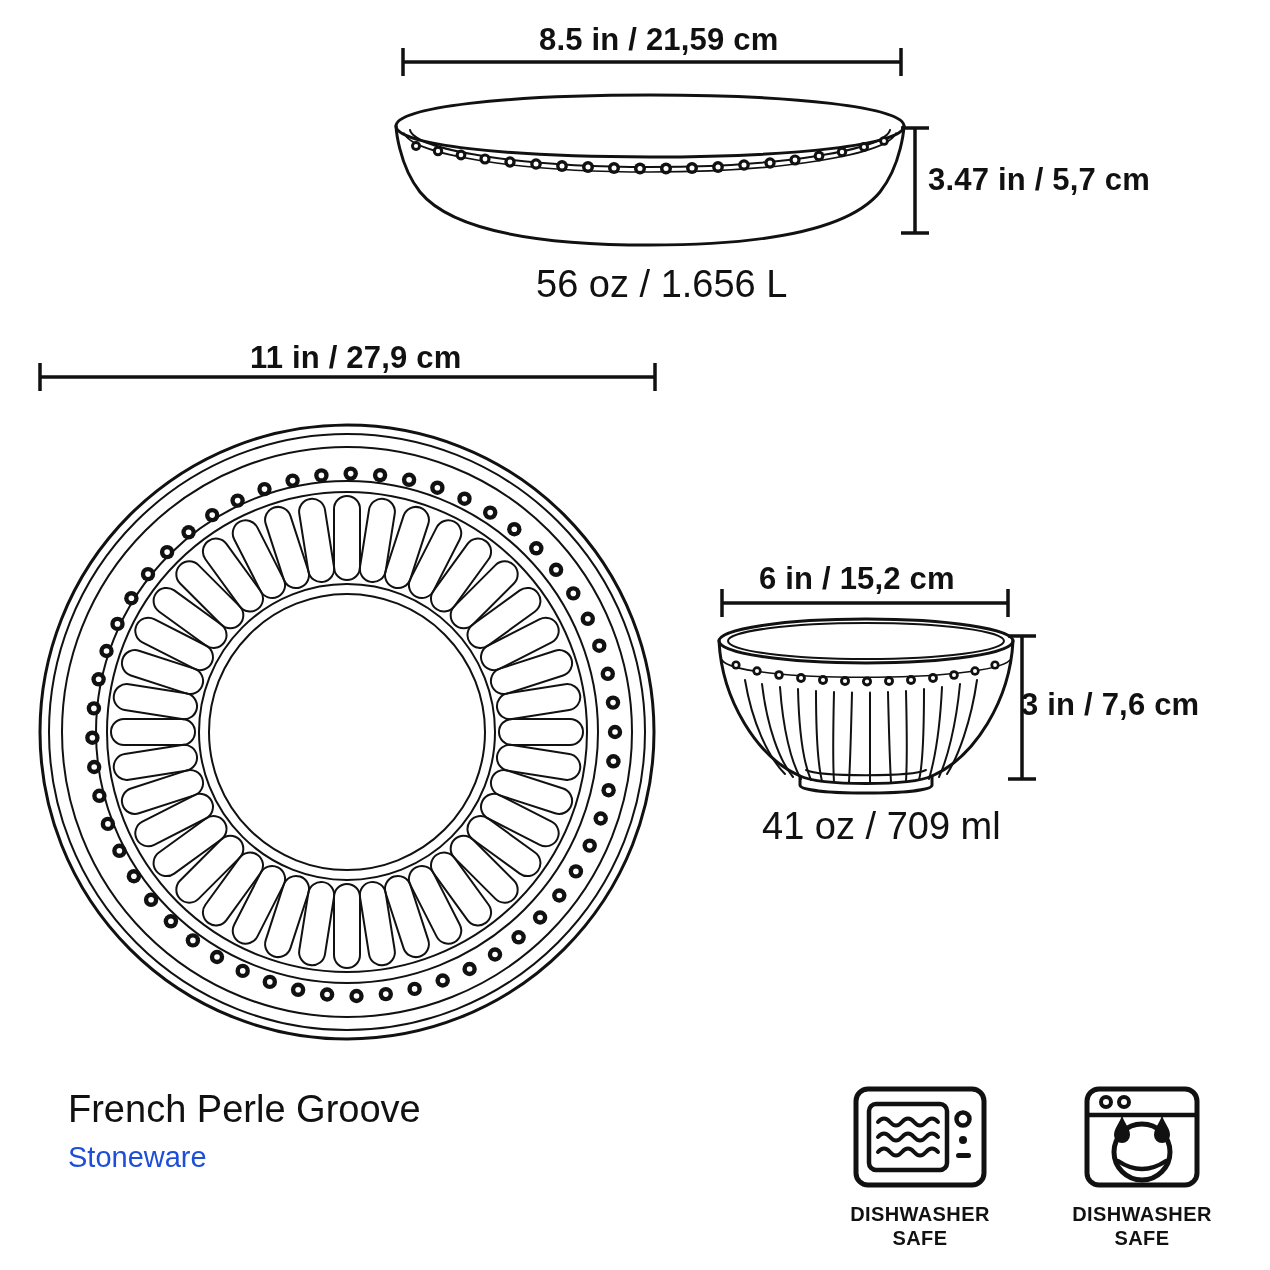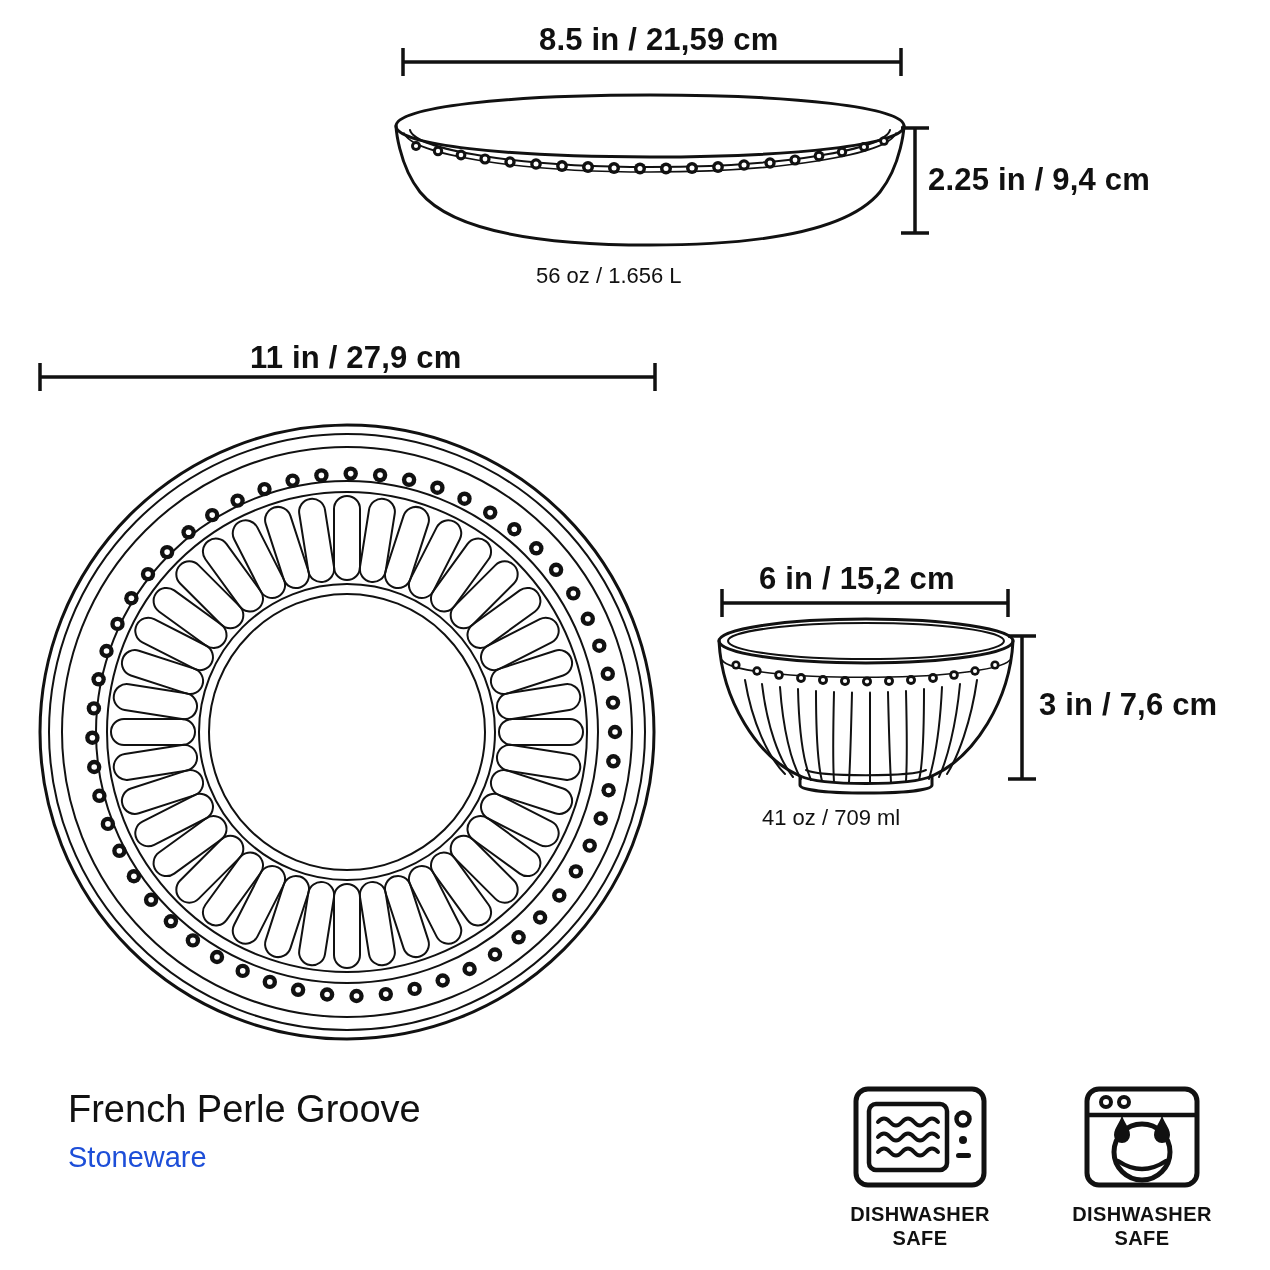--- a/index.html
+++ b/index.html
@@ -28,31 +28,31 @@
   .dim-label {
     position: absolute;
     font-size: 31px;
     font-weight: 700;
     color: #111111;
     white-space: nowrap;
     letter-spacing: 0.2px;
   }
   .cap-label {
     position: absolute;
-    font-size: 22px;
+    font-size: 38px;
     font-weight: 400;
     color: #111111;
     white-space: nowrap;
   }
   #pasta-width-label { left: 539px; top: 22px; }
   #pasta-height-label { left: 928px; top: 162px; }
   #pasta-capacity-label { left: 536px; top: 263px; }
   #plate-width-label { left: 250px; top: 340px; }
   #bowl-width-label { left: 759px; top: 561px; }
-  #bowl-height-label { left: 1021px; top: 687px; padding-left: 18px; }
+  #bowl-height-label { left: 1021px; top: 687px; }
   #bowl-capacity-label { left: 762px; top: 805px; }
 
   #product-block {
     position: absolute;
     left: 68px;
     top: 1086px;
   }
   #product-name {
     font-size: 38px;
     font-weight: 400;
@@ -513,21 +513,21 @@
         <path d="M 906,691 C 907,733 907,765 906,781"></path>
         <path d="M 924,689 C 924,731 923,764 919,780"></path>
         <path d="M 942,687 C 940,729 934,762 929,779"></path>
         <path d="M 960,684 C 956,726 947,760 939,777"></path>
         <path d="M 977,680 C 971,722 958,757 947,774"></path>
       </g>
     </g>
   </svg>
 
   <div class="dim-label" id="pasta-width-label">8.5 in / 21,59 cm</div>
-  <div class="dim-label" id="pasta-height-label">2.25 in / 9,4 cm</div>
+  <div class="dim-label" id="pasta-height-label">3.47 in / 5,7 cm</div>
   <div class="cap-label" id="pasta-capacity-label">56 oz / 1.656 L</div>
 
   <div class="dim-label" id="plate-width-label">11 in / 27,9 cm</div>
 
   <div class="dim-label" id="bowl-width-label">6 in / 15,2 cm</div>
   <div class="dim-label" id="bowl-height-label">3 in / 7,6 cm</div>
   <div class="cap-label" id="bowl-capacity-label">41 oz / 709 ml</div>
 
   <div id="product-block">
     <div id="product-name">French Perle Groove</div>

